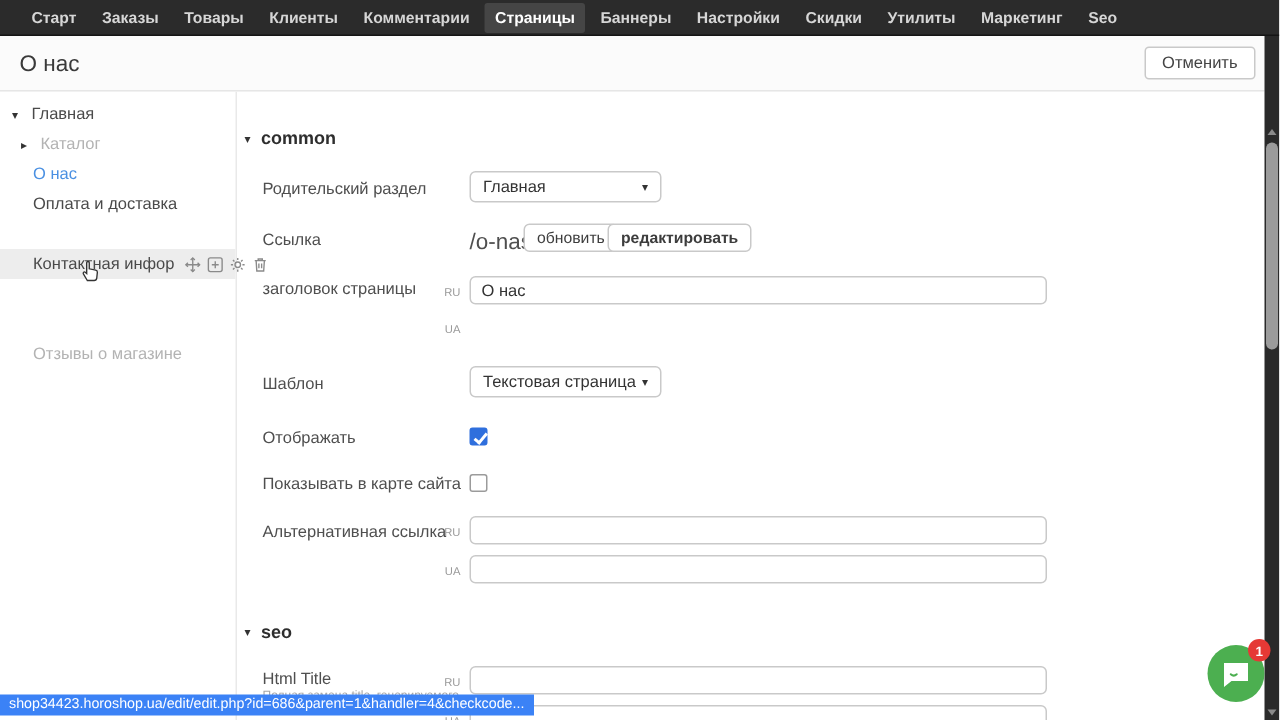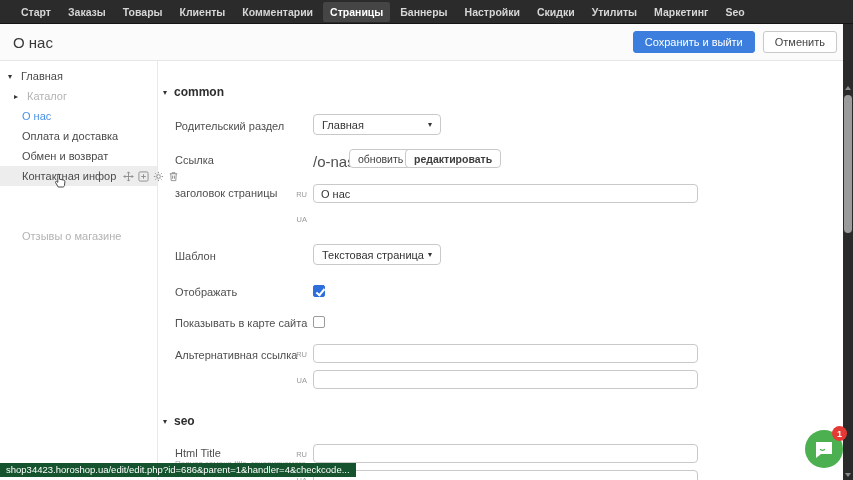--- a/index.html
+++ b/index.html
@@ -62,21 +62,21 @@
     background:#fff; font-size:10.5px; color:#3d3d3d; padding:0 8px; display:flex;
     align-items:center; cursor:pointer; }
   .inline-text { position:absolute; font-size:15px; color:#4f4f4f; }
   .cb { position:absolute; left:155px; width:12px; height:12px; border:1px solid #9b9b9b;
     border-radius:2px; background:#fff; cursor:pointer; }
   .cb.checked { background:#2f6fdd; border-color:#2f6fdd; }
   .cb.checked::after { content:""; position:absolute; left:3.5px; top:0.5px; width:3px; height:7px;
     border:solid #fff; border-width:0 2px 2px 0; transform:rotate(40deg); }
 
   
-  .statusbar { position:absolute; left:0; bottom:3px; height:14px; background:#14532d; color:#fff;
+  .statusbar { position:absolute; left:0; bottom:3px; height:14px; background:#3b82f6; color:#fff;
     font-size:9.5px; line-height:14px; padding:0 6px; z-index:40; white-space:nowrap; }
 
   
   .scrollbar { position:absolute; right:0; top:24px; width:10px; bottom:0; background:#2a2a2a; z-index:35; }
   .scroll-up { position:absolute; left:2px; top:62px; width:0; height:0;
     border-left:3px solid transparent; border-right:3px solid transparent; border-bottom:4px solid #8a8a8a; cursor:pointer; }
   .scroll-thumb { position:absolute; left:1px; top:71px; width:8px; height:138px; background:#9b9b9b;
     border-radius:4px; cursor:pointer; }
   .scroll-down { position:absolute; left:2px; bottom:3px; width:0; height:0;
     border-left:3px solid transparent; border-right:3px solid transparent; border-top:4px solid #8a8a8a; cursor:pointer; }
@@ -108,42 +108,38 @@
       <div class="menu-item">Маркетинг</div>
       <div class="menu-item">Seo</div>
 
     </div>
 
   </div>
 
   <div class="pagehead">
     <div class="page-title">О нас</div>
     <div class="head-actions">
-      <button class="btn btn-blue">Сохранить и выйти</button>
       <button class="btn btn-plain">Отменить</button>
     </div>
   </div>
 
   <div class="sidebar">
     <div class="tree-row ind0" style="top:5px;">
       <span class="chev">▾</span>
       <span>Главная</span>
     </div>
     <div class="tree-row ind1 muted" style="top:25px; padding-left:14px;">
       <span class="chev">▸</span>
       <span>Каталог</span>
     </div>
     <div class="tree-row ind1 selected" style="top:45px;">
       <span>О нас</span>
     </div>
     <div class="tree-row ind1" style="top:65px;">
       <span>Оплата и доставка</span>
-    </div>
-    <div class="tree-row ind1" style="top:85px;">
-      <span>Обмен и возврат</span>
     </div>
     <div class="tree-row ind1 hovered" style="top:105px;">
       <span>Контактная инфор</span>
       <span class="row-icons">
         <svg width="11" height="11" viewBox="0 0 12 12" fill="none" stroke="#8a8a8a" stroke-width="1">
           <path d="M6 1v10M1 6h10"></path>
             <path d="M4.5 2.5L6 1l1.5 1.5M4.5 9.5L6 11l1.5-1.5M2.5 4.5L1 6l1.5 1.5M9.5 4.5L11 6l-1.5 1.5"></path>
         </svg>
         <svg width="11" height="11" viewBox="0 0 12 12" fill="none" stroke="#8a8a8a" stroke-width="1">
           <rect x="1" y="1" width="10" height="10" rx="1.5"></rect>

